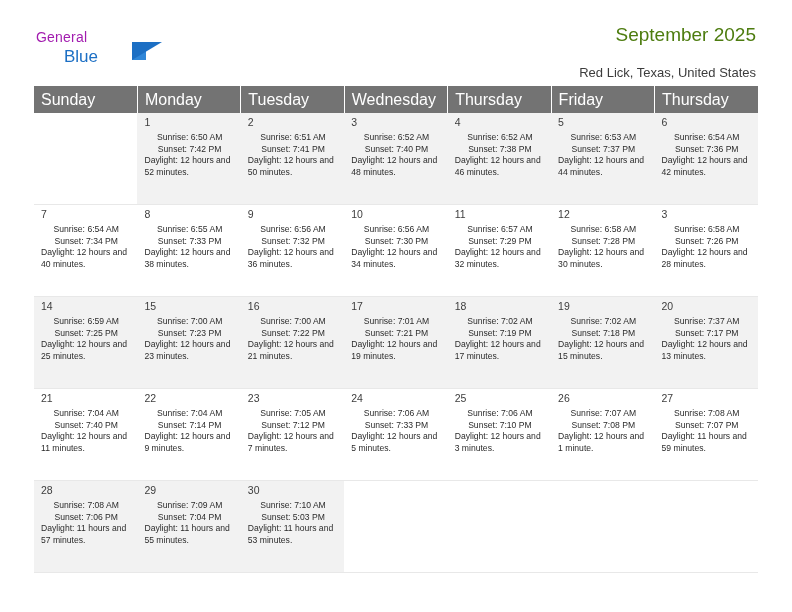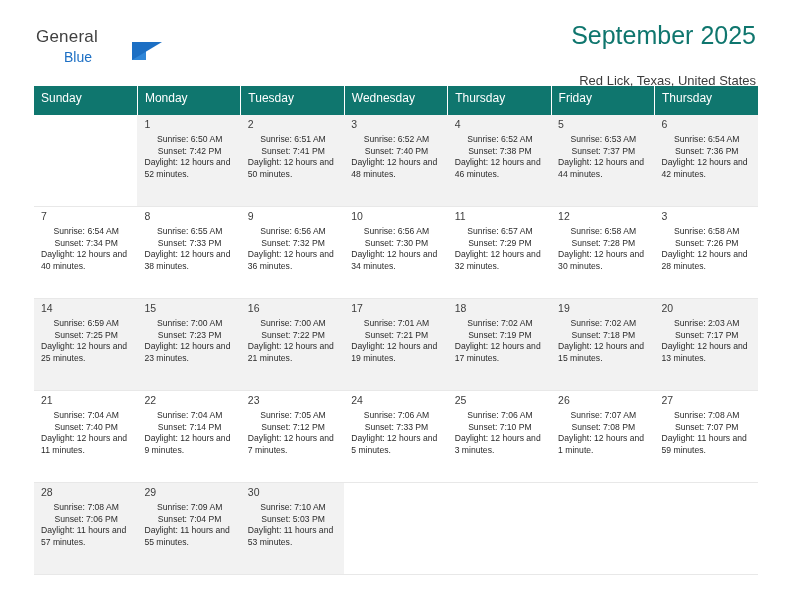--- a/index.html
+++ b/index.html
@@ -28,27 +28,27 @@
     height: 86px;
   }
   .logo {
     position: absolute;
     left: 2px;
     top: 26px;
     width: 200px;
     height: 50px;
   }
   .logo-general {
-    font-size: 17px;
-    color: #404040;
+    font-size: 14px;
+    color: #a21caf;
     letter-spacing: 0.2px;
     line-height: 22px;
   }
   .logo-blue {
-    font-size: 14px;
+    font-size: 17px;
     color: #1c6fc4;
     line-height: 20px;
     margin-left: 28px;
     margin-top: -1px;
   }
   .logo-mark {
     position: absolute;
     left: 96px;
     top: 16px;
     width: 0;
@@ -64,46 +64,46 @@
     height: 18px;
     background: #2f86d8;
   }
   .title-block {
     position: absolute;
     right: 2px;
     top: 20px;
     text-align: right;
   }
   .month-title {
-    font-size: 25px;
-    color: #0f766e;
+    font-size: 19px;
+    color: #4d7c0f;
     line-height: 30px;
     white-space: nowrap;
   }
   .location {
     font-size: 13px;
     color: #3c3c3c;
-    margin-top: 23px;
+    margin-top: 15px;
     line-height: 16px;
     white-space: nowrap;
   }
 
   
   table.calendar {
     width: 724px;
     border-collapse: collapse;
     table-layout: fixed;
   }
   table.calendar th {
-    background: #0f766e;
+    background: #737373;
     color: #ffffff;
-    font-size: 12px;
+    font-size: 16px;
     font-weight: normal;
     text-align: left;
-    padding: 5px 0 10px 7px;
+    padding: 5px 0 4px 7px;
     height: 12px;
     border-right: 1px solid #ffffff;
   }
   table.calendar th:last-child { border-right: none; }
 
   td.day {
     vertical-align: top;
     height: 84px;
     padding: 3px 6px 4px 7px;
     border-bottom: 1px solid #e8e8e8;
@@ -270,21 +270,21 @@
             <div class="info-wrap">Daylight: 12 hours and 17 minutes.</div>
           </td>
           <td class="day">
             <div class="daynum">19</div>
             <div class="info-line">Sunrise: 7:02 AM</div>
             <div class="info-line">Sunset: 7:18 PM</div>
             <div class="info-wrap">Daylight: 12 hours and 15 minutes.</div>
           </td>
           <td class="day">
             <div class="daynum">20</div>
-            <div class="info-line">Sunrise: 2:03 AM</div>
+            <div class="info-line">Sunrise: 7:37 AM</div>
             <div class="info-line">Sunset: 7:17 PM</div>
             <div class="info-wrap">Daylight: 12 hours and 13 minutes.</div>
           </td>
         </tr>
         <tr class="band-white">
           <td class="day">
             <div class="daynum">21</div>
             <div class="info-line">Sunrise: 7:04 AM</div>
             <div class="info-line">Sunset: 7:40 PM</div>
             <div class="info-wrap">Daylight: 12 hours and 11 minutes.</div>

